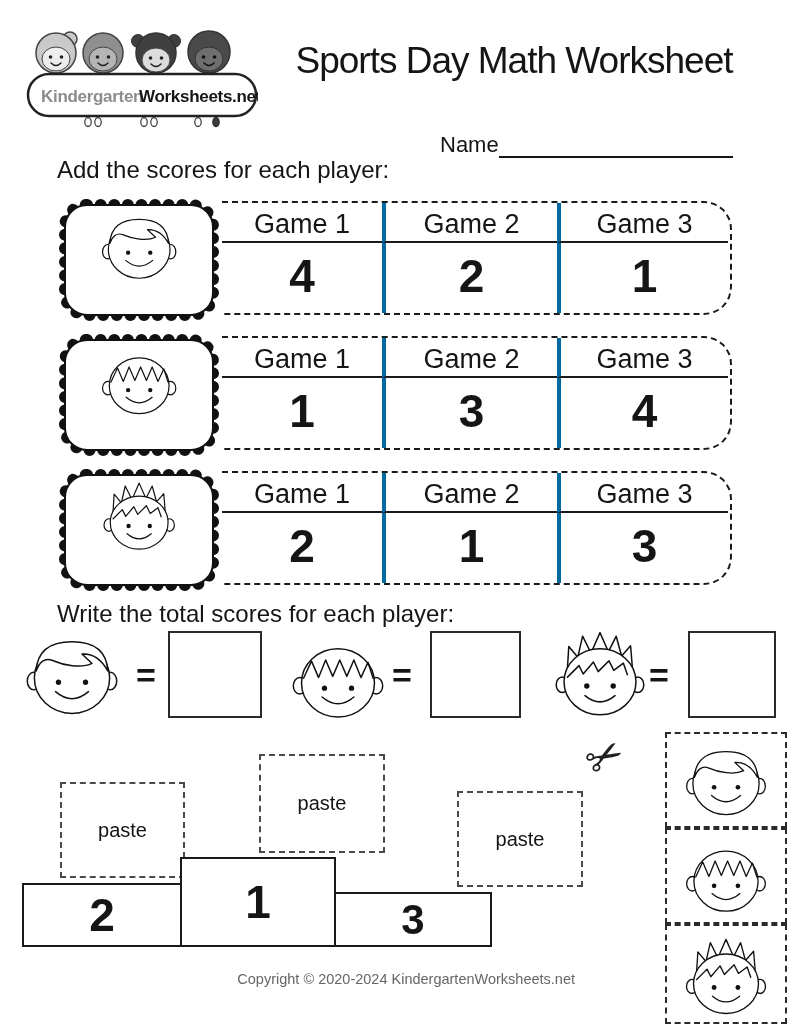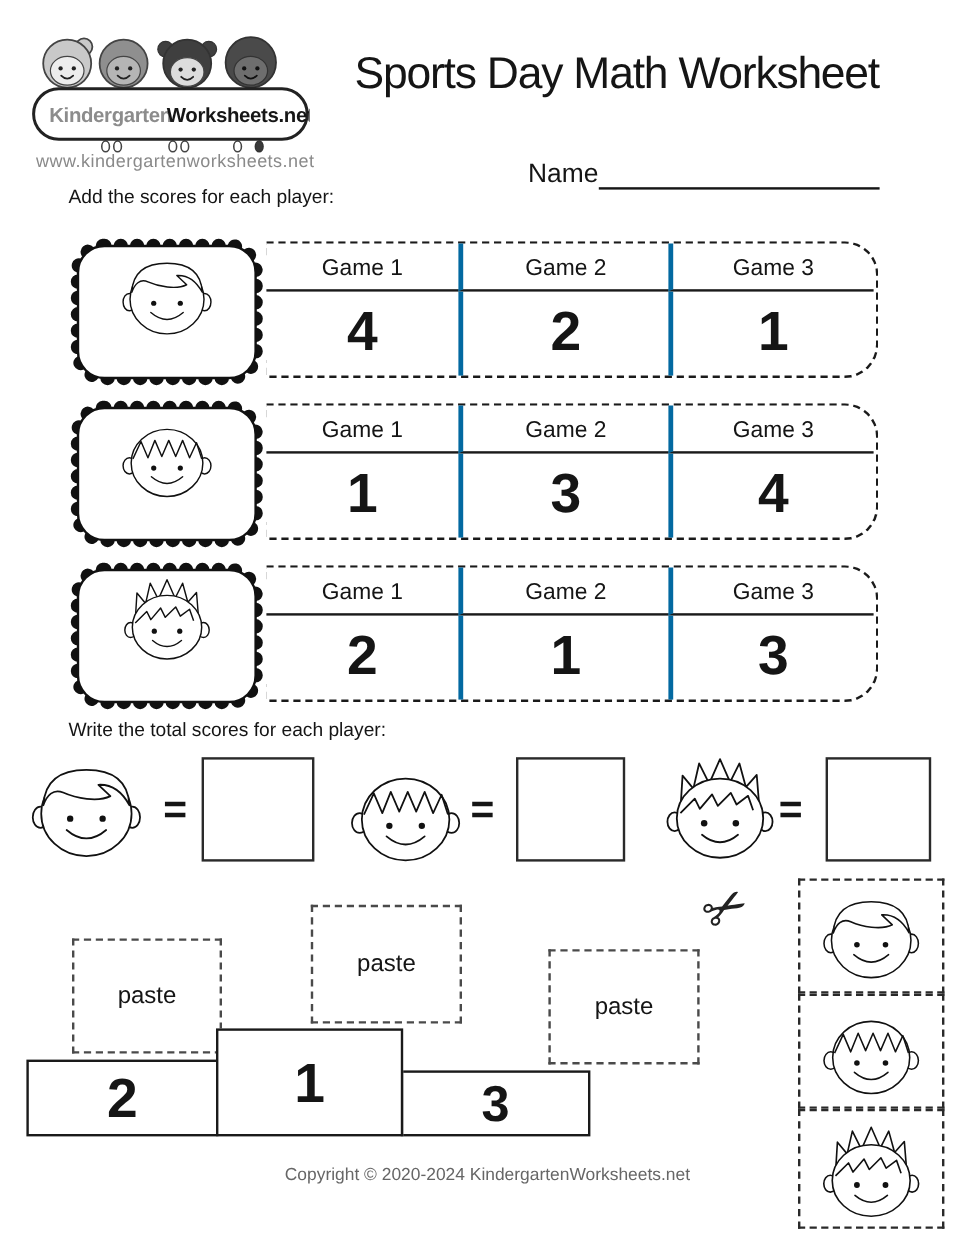--- a/index.html
+++ b/index.html
@@ -7,32 +7,32 @@
         font-family:"Liberation Sans",sans-serif;color:#151515;margin:0 auto;}
   .abs{position:absolute;}
 
   
   .logo{left:26px;top:26px;}
   .site-url{left:30px;top:126px;font-size:15px;color:#8a8a8a;letter-spacing:.4px;}
   .title{left:264px;top:40px;width:500px;text-align:center;font-size:37px;font-weight:400;letter-spacing:-1px;}
   .name-row{left:440px;top:128px;font-size:22px;}
   .name-line{display:inline-block;width:234px;height:28px;border-bottom:2px solid #151515;vertical-align:bottom;}
 
-  .instr{left:57px;font-size:16px;font-weight:500;}
+  .instr{left:57px;font-size:24px;font-weight:500;}
   .instr1{top:156px;}
   .instr2{top:600px;}
 
   
   .score-card{left:0;width:800px;height:130px;}
   .frame-svg{position:absolute;left:53px;top:0;}
   .game-table{position:absolute;left:222px;top:6px;width:510px;height:114px;box-sizing:border-box;
       border-top:2px dashed #1a1a1a;border-bottom:2px dashed #1a1a1a;border-right:2px dashed #1a1a1a;
       border-radius:0 28px 28px 0;
       display:grid;grid-template-columns:160px 175px 171px;grid-template-rows:40px 70px;}
-  .gt-head{font-size:19px;font-weight:500;text-align:center;line-height:42px;border-bottom:2px solid #1a1a1a;}
+  .gt-head{font-size:27px;font-weight:500;text-align:center;line-height:42px;border-bottom:2px solid #1a1a1a;}
   .gt-val{font-size:46px;font-weight:600;text-align:center;line-height:66px;}
   .bl{border-left:4px solid #0369a1;}
 
   
   .eq{font-size:34px;font-weight:800;}
   .ans-box{border:2px solid #2a2a2a;background:#fff;box-sizing:border-box;}
 
   
   .paste-box{border:2px dashed #4a4a4a;background:#fff;box-sizing:border-box;
       display:flex;align-items:center;justify-content:center;font-size:20px;font-weight:500;}
@@ -116,21 +116,20 @@
     <ellipse cx="62" cy="96" rx="3.2" ry="4.5" fill="#fff" stroke="#444" stroke-width="1.3"></ellipse>
     <ellipse cx="72" cy="96" rx="3.2" ry="4.5" fill="#fff" stroke="#444" stroke-width="1.3"></ellipse>
     <ellipse cx="118" cy="96" rx="3.2" ry="4.5" fill="#fff" stroke="#444" stroke-width="1.3"></ellipse>
     <ellipse cx="128" cy="96" rx="3.2" ry="4.5" fill="#fff" stroke="#444" stroke-width="1.3"></ellipse>
     <ellipse cx="172" cy="96" rx="3.2" ry="4.5" fill="#fff" stroke="#444" stroke-width="1.3"></ellipse>
     <ellipse cx="190" cy="96" rx="3.2" ry="4.5" fill="#3a3a3a" stroke="#333" stroke-width="1.3"></ellipse>
     <rect x="2" y="48" width="228" height="42" rx="21" fill="#fff" stroke="#222" stroke-width="2.5"></rect>
     <text x="15" y="76" font-size="17" font-weight="bold" fill="#8c8c8c" letter-spacing="-0.3">Kindergarten</text>
     <text x="113" y="76" font-size="17" font-weight="bold" fill="#161616" letter-spacing="-0.3">Worksheets.net</text>
   </svg>
-  <div class="abs site-url">www.kindergartenworksheets.net</div>
 
   <div class="abs title">Sports Day Math Worksheet</div>
   <div class="abs name-row">
     <span>Name</span><span class="name-line"></span>
   </div>
 
   <div class="abs instr instr1">Add the scores for each player:</div>
 
   <div class="abs score-card" style="top:195px">
     <svg class="frame-svg" width="172" height="130" viewBox="0 0 172 130">

